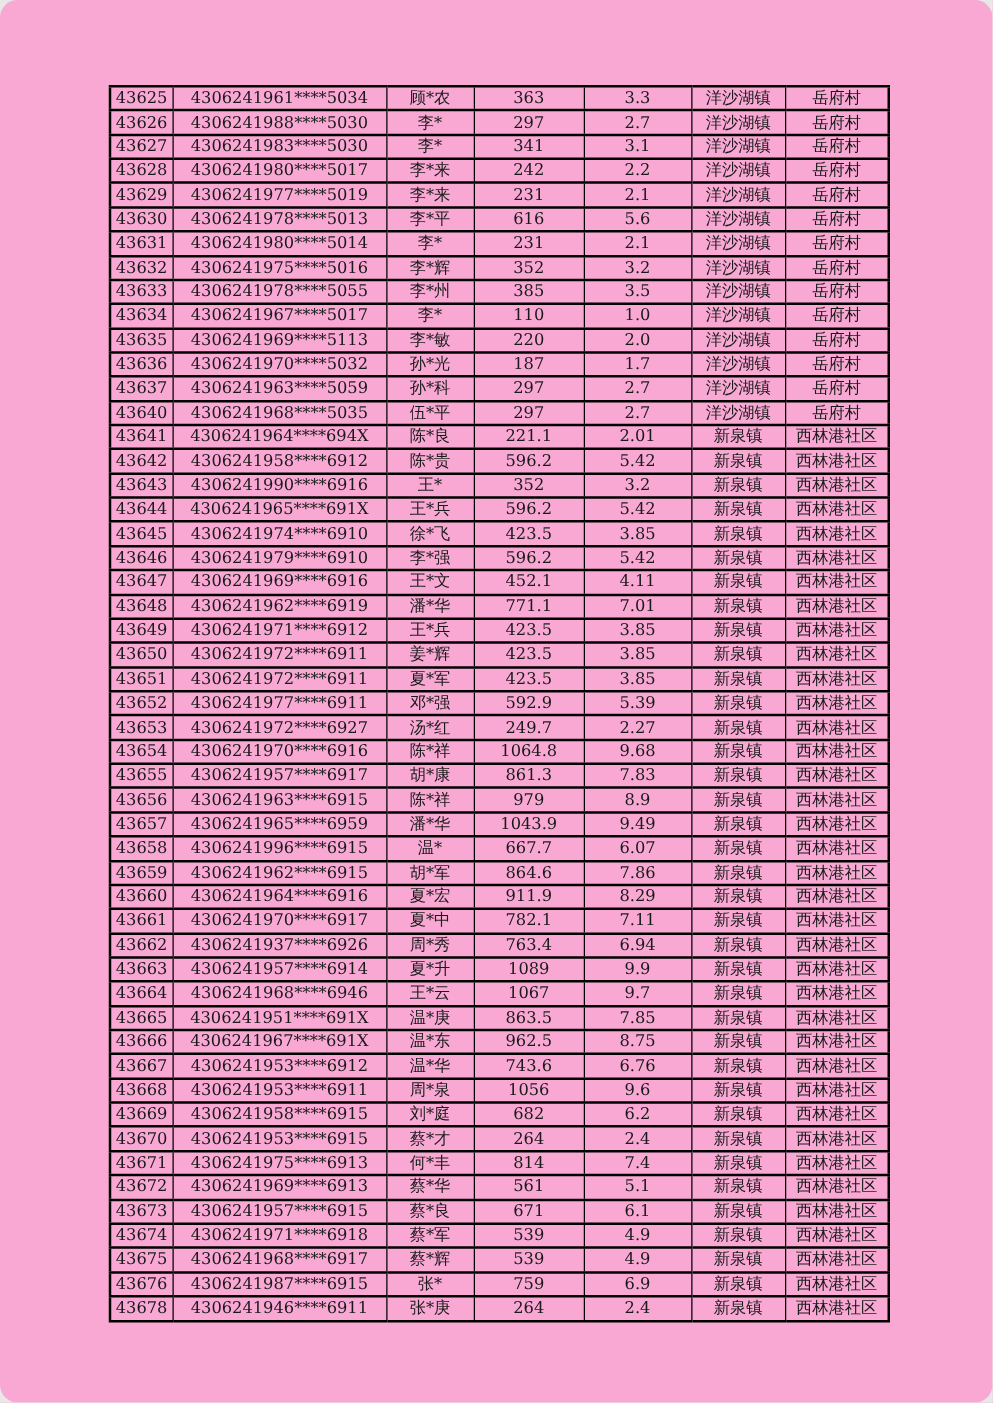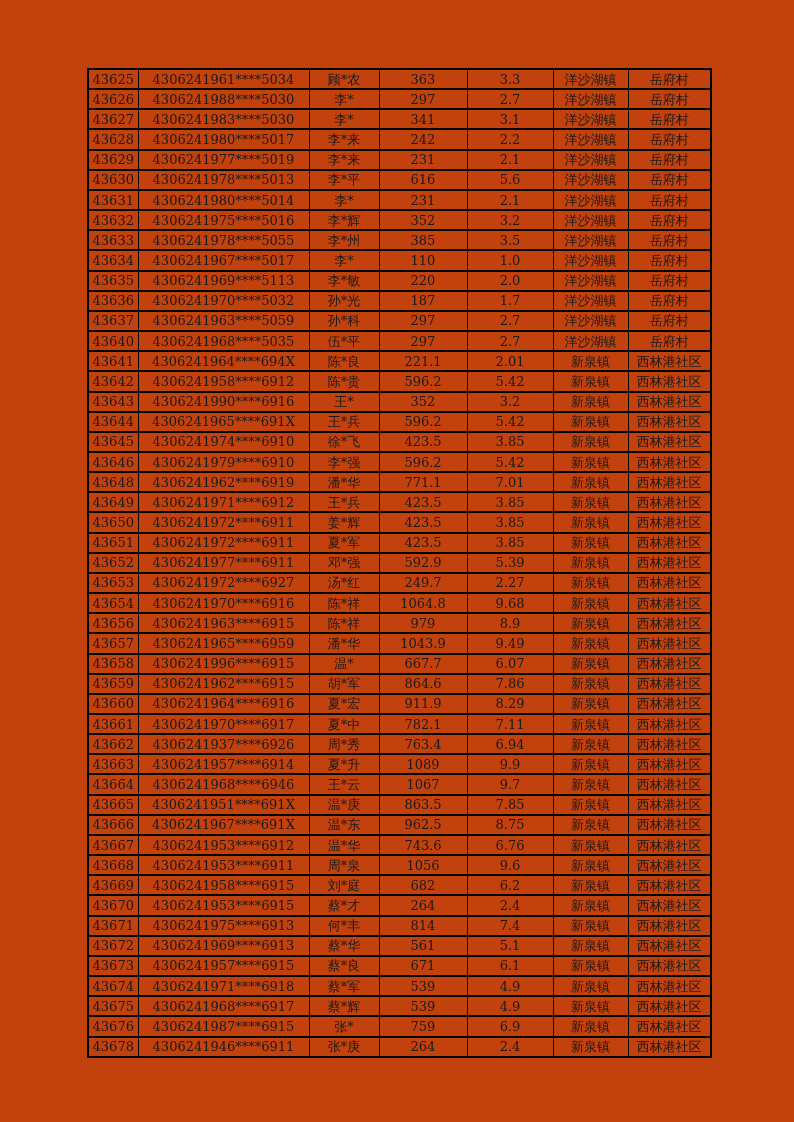--- a/index.html
+++ b/index.html
@@ -4,22 +4,23 @@
 <style>
   * { margin: 0; padding: 0; box-sizing: border-box; }
   html, body {
     width: 794px; height: 1122px;
     background: #e8e8e8;
     font-family: "DejaVu Serif", "Liberation Serif", serif;
   }
   .page {
     position: relative;
     width: 794px; height: 1122px;
-    background: #c2410c;
+    background: #f9a8d4;
     overflow: hidden;
+    border-radius: 14px;
   }
   table.data-table {
     position: absolute;
     left: 87px; top: 68px;
     width: 623px; height: 990px;
     border-collapse: collapse;
     table-layout: fixed;
     border: 2px solid #000000;
   }
   table.data-table td {
@@ -233,20 +234,29 @@
         <tr>
           <td>43646</td>
           <td>4306241979****6910</td>
           <td>李*强</td>
           <td>596.2</td>
           <td>5.42</td>
           <td>新泉镇</td>
           <td>西林港社区</td>
         </tr>
         <tr>
+          <td>43647</td>
+          <td>4306241969****6916</td>
+          <td>王*文</td>
+          <td>452.1</td>
+          <td>4.11</td>
+          <td>新泉镇</td>
+          <td>西林港社区</td>
+        </tr>
+        <tr>
           <td>43648</td>
           <td>4306241962****6919</td>
           <td>潘*华</td>
           <td>771.1</td>
           <td>7.01</td>
           <td>新泉镇</td>
           <td>西林港社区</td>
         </tr>
         <tr>
           <td>43649</td>
@@ -296,20 +306,29 @@
         <tr>
           <td>43654</td>
           <td>4306241970****6916</td>
           <td>陈*祥</td>
           <td>1064.8</td>
           <td>9.68</td>
           <td>新泉镇</td>
           <td>西林港社区</td>
         </tr>
         <tr>
+          <td>43655</td>
+          <td>4306241957****6917</td>
+          <td>胡*康</td>
+          <td>861.3</td>
+          <td>7.83</td>
+          <td>新泉镇</td>
+          <td>西林港社区</td>
+        </tr>
+        <tr>
           <td>43656</td>
           <td>4306241963****6915</td>
           <td>陈*祥</td>
           <td>979</td>
           <td>8.9</td>
           <td>新泉镇</td>
           <td>西林港社区</td>
         </tr>
         <tr>
           <td>43657</td>

